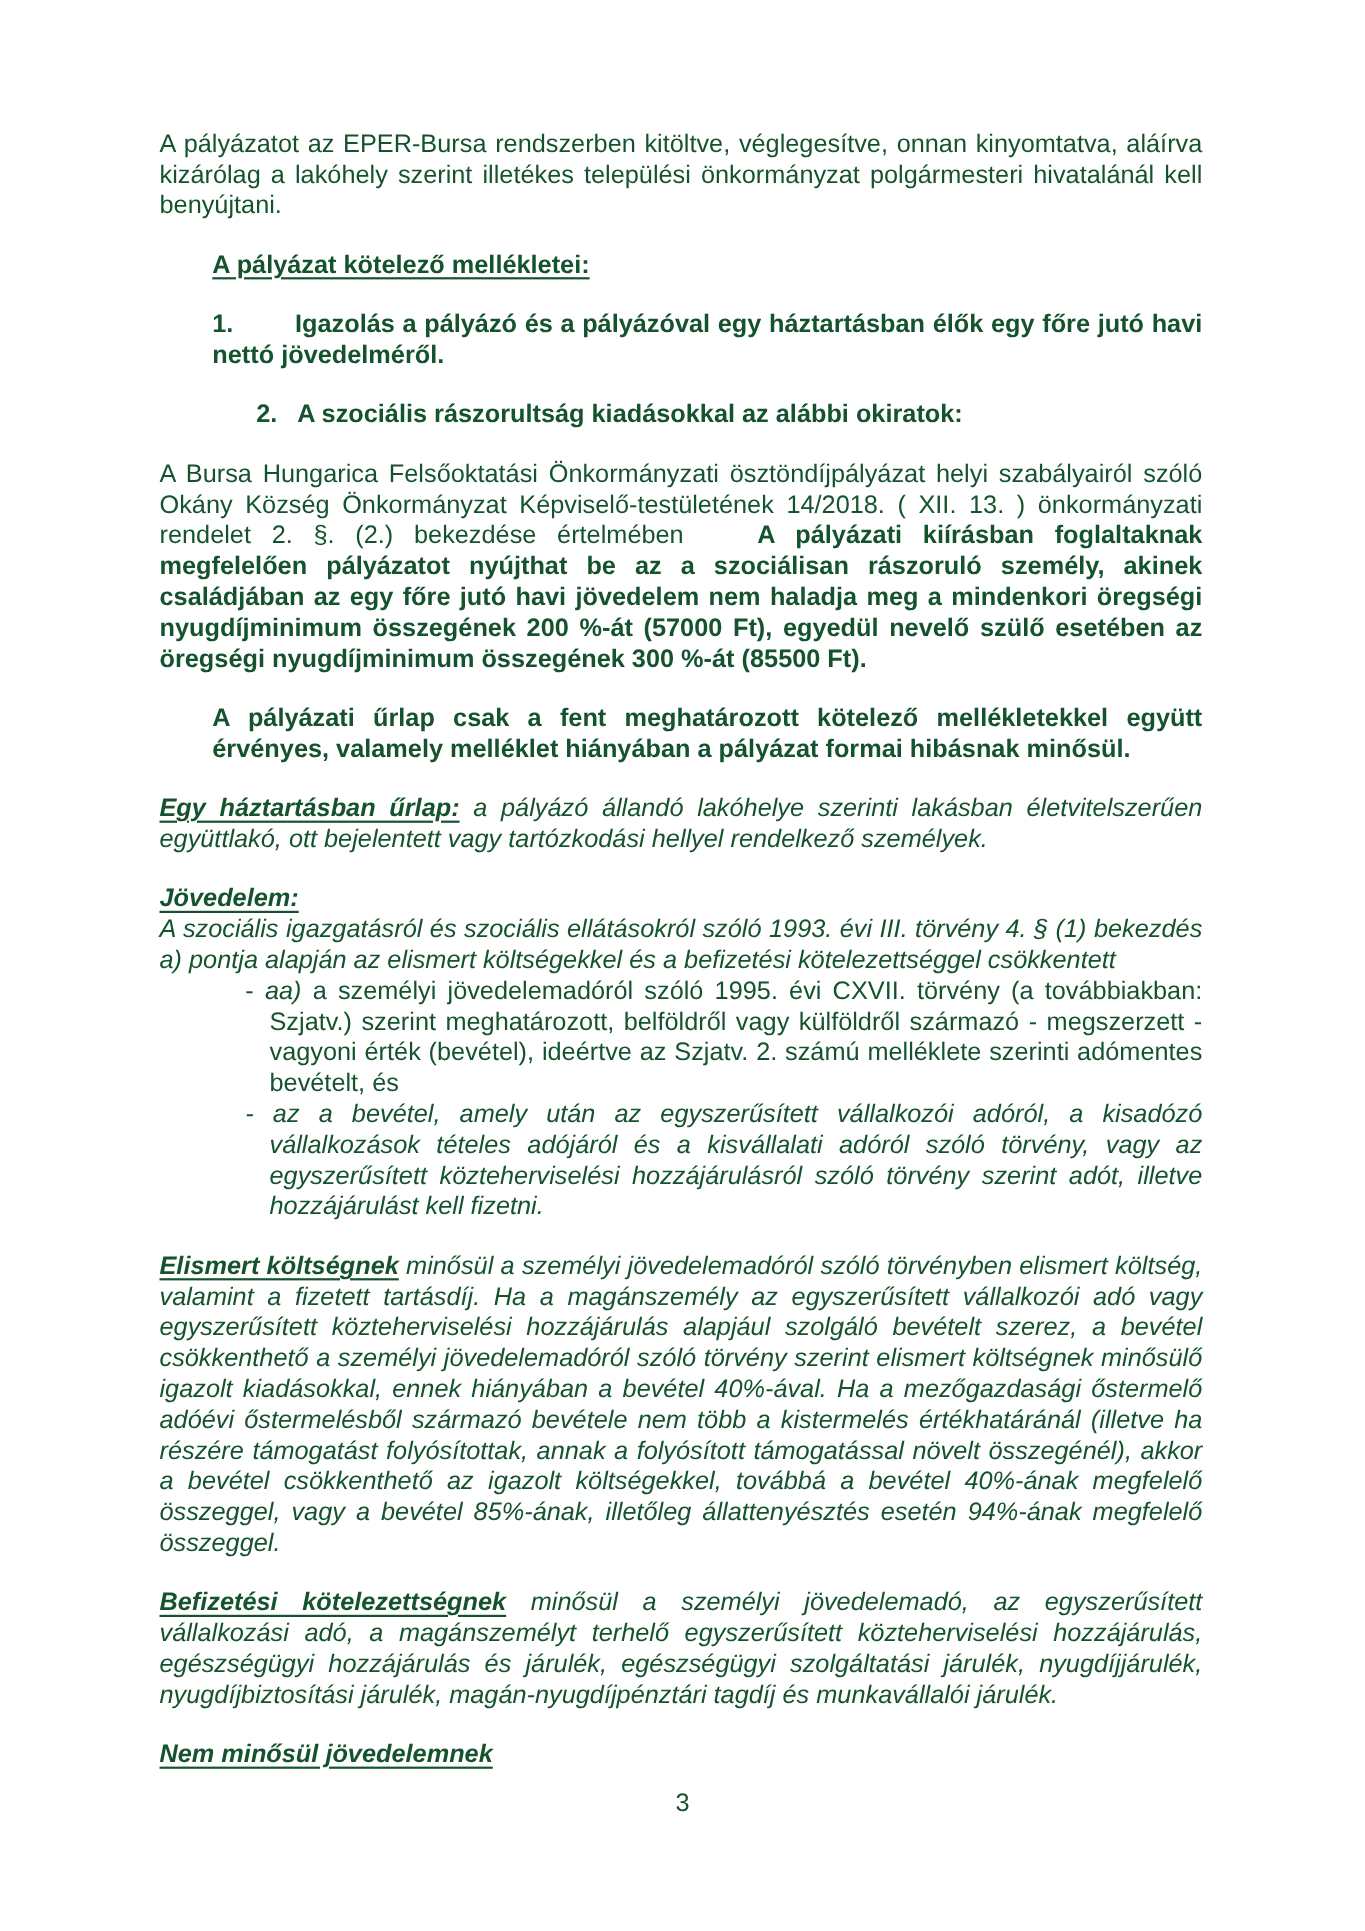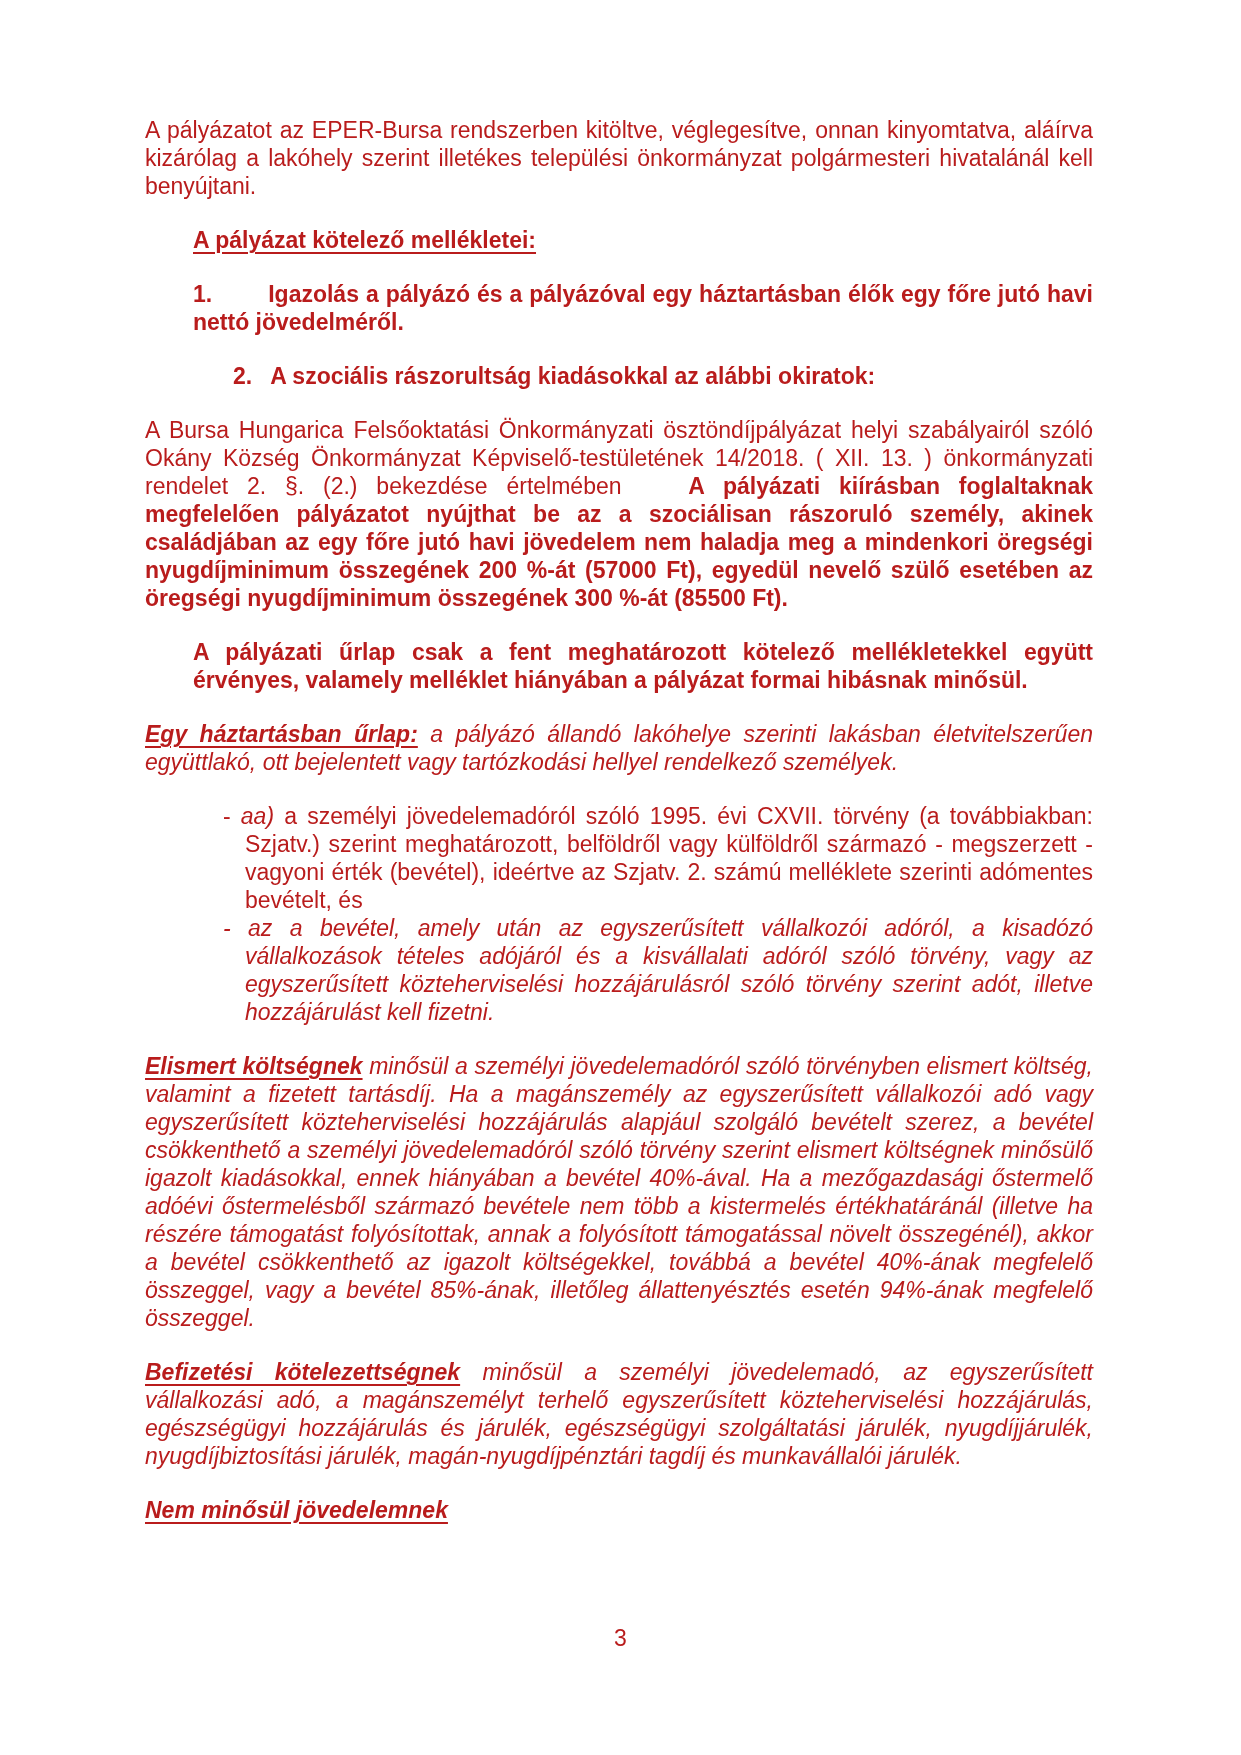--- a/index.html
+++ b/index.html
@@ -5,21 +5,21 @@
 <style>
   html, body { margin: 0; padding: 0; background: #ffffff; }
   .page {
     position: relative;
     width: 1241px;
     height: 1755px;
     background: #ffffff;
     font-family: "Liberation Sans", sans-serif;
     font-size: 23px;
     line-height: 28px;
-    color: #b91c1c;
+    color: #14532d;
     overflow: hidden;
   }
   .content {
     position: absolute;
     left: 145px;
     top: 116px;
     width: 948px;
   }
   p { margin: 0 0 26px 0; text-align: justify; }
   .nogap { margin-bottom: 0; }
@@ -68,21 +68,27 @@
 
 
     <p class="b">
       <span>A pályázati űrlap csak a fent meghatározott kötelező mellékletekkel együtt érvényes, valamely melléklet hiányában a pályázat formai hibásnak minősül.</span>
     </p>
 
     <p class="i">
       <span class="bi u">Egy háztartásban űrlap:</span><span> a pályázó állandó lakóhelye szerinti lakásban életvitelszerűen együttlakó, ott bejelentett vagy tartózkodási hellyel rendelkező személyek.</span>
     </p>
 
+    <p class="nogap">
+      <span class="bi u">Jövedelem:</span>
+    </p>
 
+    <p class="i nogap">
+      <span>A szociális igazgatásról és szociális ellátásokról szóló 1993. évi III. törvény 4. § (1) bekezdés a) pontja alapján az elismert költségekkel és a befizetési kötelezettséggel csökkentett</span>
+    </p>
 
     <p class="hang nogap">
       <span>- </span><span class="i">aa)</span><span> a személyi jövedelemadóról szóló 1995. évi CXVII. törvény (a továbbiakban: Szjatv.) szerint meghatározott, belföldről vagy külföldről származó - megszerzett - vagyoni érték (bevétel), ideértve az Szjatv. 2. számú melléklete szerinti adómentes bevételt, és</span>
     </p>
 
     <p class="hang i">
       <span>- </span><span>az a bevétel, amely után az egyszerűsített vállalkozói adóról, a kisadózó vállalkozások tételes adójáról és a kisvállalati adóról szóló törvény, vagy az egyszerűsített közteherviselési hozzájárulásról szóló törvény szerint adót, illetve hozzájárulást kell fizetni.</span>
     </p>
 
     <p class="i">

